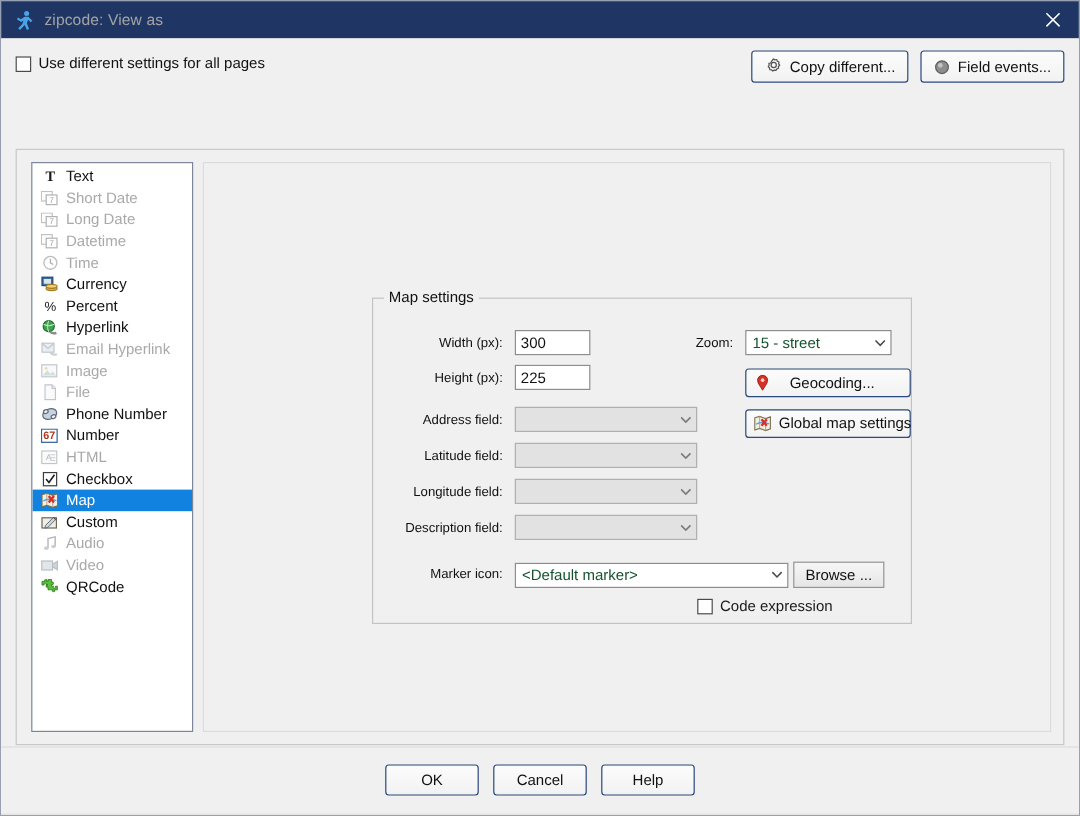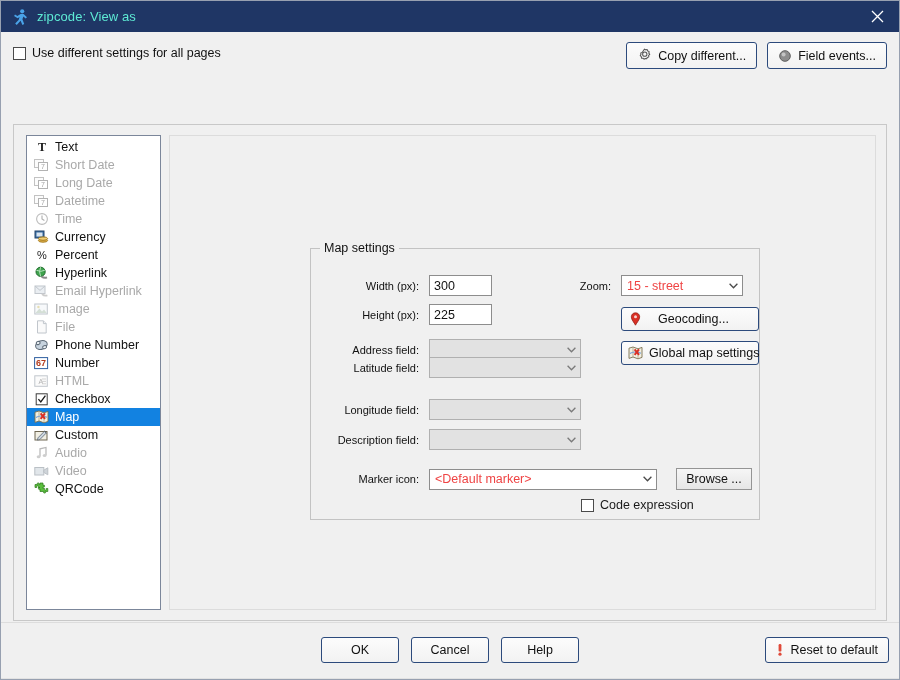--- a/index.html
+++ b/index.html
@@ -38,21 +38,21 @@
     box-sizing: border-box;
   }
   .titlebar .app-icon {
     width: 18px;
     height: 18px;
     margin-right: 8px;
     flex: 0 0 auto;
     display: block;
   }
   .titlebar .title-text {
-    color: #5eead4;
+    color: #a3a3a3;
     font-size: 13px;
     letter-spacing: 0.1px;
     white-space: nowrap;
   }
   .titlebar .spacer { flex: 1 1 auto; }
   .close-btn {
     width: 44px;
     height: 31px;
     display: flex;
     align-items: center;
@@ -252,21 +252,21 @@
   }
 
   .combo {
     height: 21px;
     border: 1px solid #8d8d8d;
     background: #ffffff;
     display: flex;
     align-items: center;
     box-sizing: border-box;
     font-size: 12.5px;
-    color: #ef4444;
+    color: #14532d;
     padding-left: 5px;
     cursor: pointer;
     position: relative;
   }
   .combo .cval { flex: 1 1 auto; white-space: nowrap; overflow: hidden; }
   .combo .carrow {
     width: 18px;
     display: flex;
     align-items: center;
     justify-content: center;
@@ -615,21 +615,21 @@
             <div class="combo disabled" style="width:152px; margin-left:10px;">
               <span class="cval"></span>
               <span class="carrow">
                 <svg width="9" height="6" viewBox="0 0 9 6">
                     <path d="M0.6 0.8 L4.5 4.8 L8.4 0.8" fill="none" stroke="#7a7a7a" stroke-width="1.3"></path>
                   </svg>
               </span>
             </div>
           </div>
 
-          <div class="frow" style="left:10px; top:108px;">
+          <div class="frow" style="left:10px; top:120px;">
             <span class="flabel" style="width:98px;">Latitude field:</span>
             <div class="combo disabled" style="width:152px; margin-left:10px;">
               <span class="cval"></span>
               <span class="carrow">
                 <svg width="9" height="6" viewBox="0 0 9 6">
                     <path d="M0.6 0.8 L4.5 4.8 L8.4 0.8" fill="none" stroke="#7a7a7a" stroke-width="1.3"></path>
                   </svg>
               </span>
             </div>
           </div>
@@ -661,21 +661,21 @@
           <div class="frow" style="left:10px; top:219px;">
             <span class="flabel" style="width:98px;text-align:right;">Marker icon:</span>
             <div class="combo" style="width:228px; margin-left:10px;">
               <span class="cval">&lt;Default marker&gt;</span>
               <span class="carrow">
                 <svg width="9" height="6" viewBox="0 0 9 6">
                     <path d="M0.6 0.8 L4.5 4.8 L8.4 0.8" fill="none" stroke="#4a4a4a" stroke-width="1.3"></path>
                   </svg>
               </span>
             </div>
-            <div class="btn-flat" style="width:76px; margin-left:19px;">Browse ...</div>
+            <div class="btn-flat" style="width:76px; margin-left:4px;">Browse ...</div>
           </div>
 
           <div class="frow" style="left:270px; top:249px;">
             <span class="checkbox"></span>
             <span class="lbl" style="margin-left:6px;">Code expression</span>
           </div>
 
           <div class="frow" style="left:258px; top:26px;">
             <span class="flabel" style="width:42px;">Zoom:</span>
             <div class="combo" style="width:122px; margin-left:10px;">
@@ -713,26 +713,17 @@
         </div>
       </div>
     </div>
 
     <div class="footer">
       <div class="center-btns">
         <div class="btn btn-wide">OK</div>
         <div class="btn btn-wide">Cancel</div>
         <div class="btn btn-wide">Help</div>
       </div>
-      <div class="btn reset">
-        <span class="ico">
-          <svg width="8" height="14" viewBox="0 0 8 14">
-            <rect x="2.6" y="1" width="2.8" height="7.6" rx="1.2" fill="#e04a3a"></rect>
-            <circle cx="4" cy="11.2" r="1.6" fill="#e04a3a"></circle>
-          </svg>
-        </span>
-        <span>Reset to default</span>
-      </div>
       <div class="dlg-sep"></div>
     </div>
 
   </div>
 </div>
 
 </body></html>

